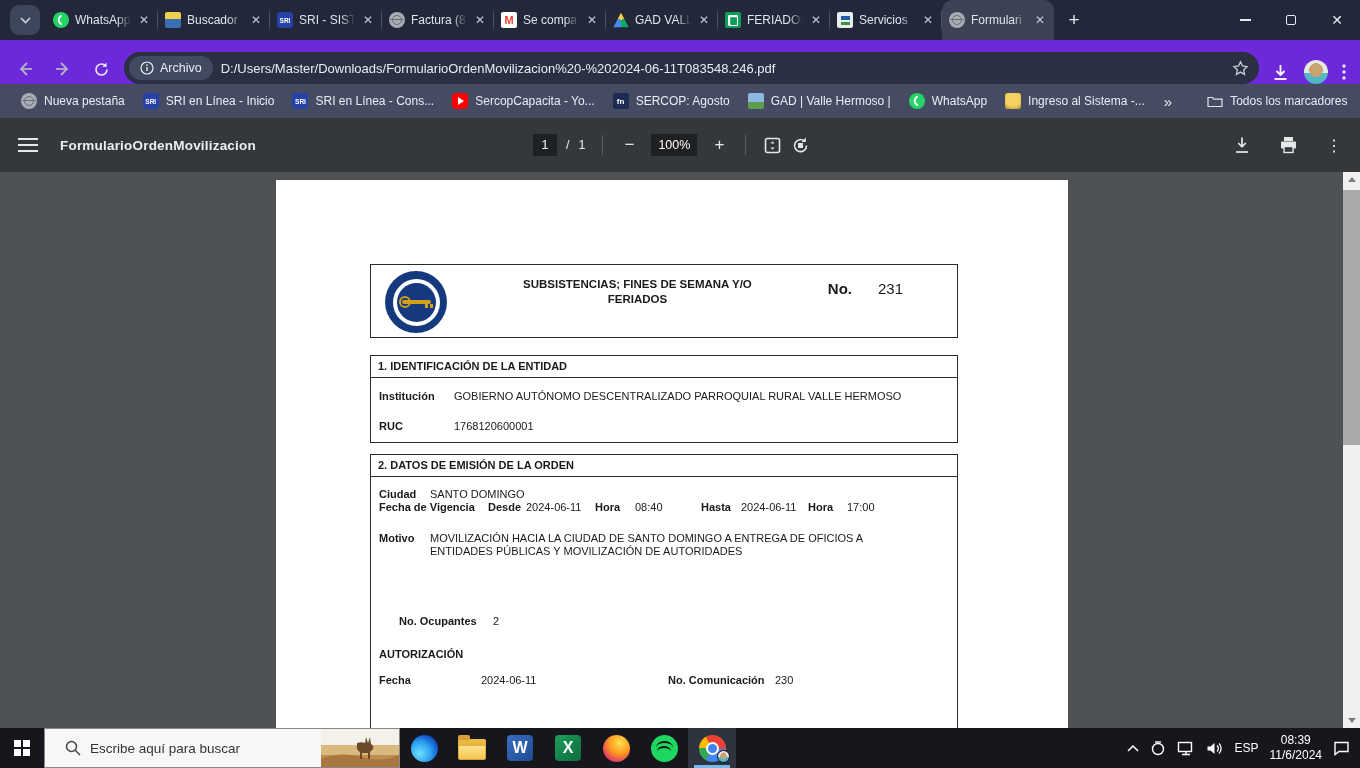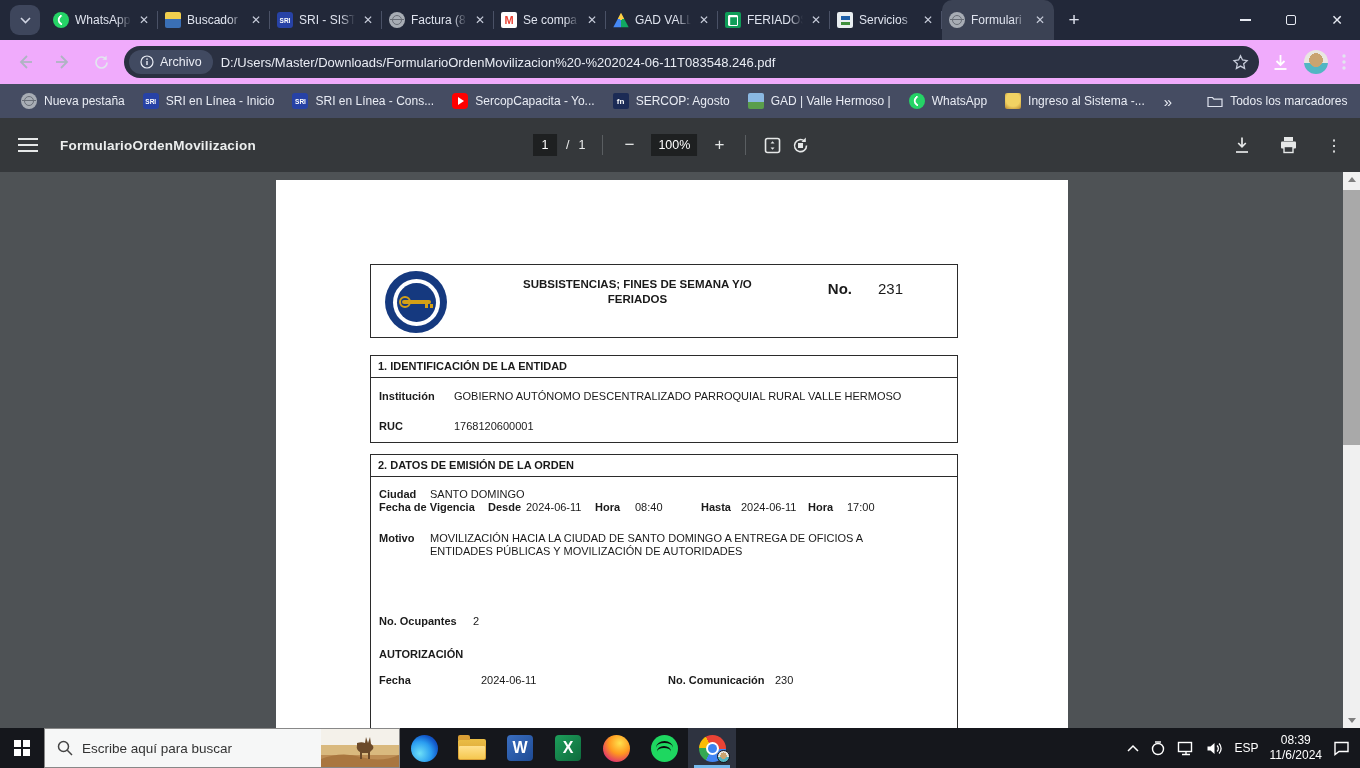--- a/index.html
+++ b/index.html
@@ -52,22 +52,22 @@
   .fi-bank::after  { content:""; position:absolute; bottom:3px; width:9px; height:3px; background:#3f8f3d; }
   .fi-youtube { background:#f00; border-radius:4px; }
   .fi-youtube::before { content:""; border-left:6px solid #fff; border-top:4px solid transparent;
                         border-bottom:4px solid transparent; margin-left:2px; }
   .fi-fn { background:#1c2b55; color:#fff; font-size:8px; border-radius:2px; }
   .fi-fn::before { content:"fn"; }
   .fi-gad { background:linear-gradient(#8ab8e2 55%, #5a9e4b 55%); border-radius:2px; }
   .fi-shield { background:radial-gradient(circle at 50% 40%, #f1d263 55%, #b8862e); border-radius:2px; }
 
   
-  .toolbar { position:absolute; top:40px; left:0; width:1360px; height:44px; background:#f0abfc;
-             display:flex; align-items:center; padding:0 10px; gap:8px; }
+  .toolbar { position:absolute; top:40px; left:0; width:1360px; height:44px; background:#6d28d9;
+             display:flex; align-items:flex-end; padding:0 10px; gap:8px; }
   .navbtn { width:30px; height:30px; display:flex; align-items:center; justify-content:center; }
   .omnibox { flex:1; height:32px; background:#2a3041; border-radius:16px; display:flex;
              align-items:center; padding:0 10px 0 5px; gap:8px; min-width:0; }
   .chip { height:24px; background:#414a61; border-radius:12px; display:flex; align-items:center;
           gap:6px; padding:0 11px; color:#e9ecf4; font-size:12.5px; flex:none; }
   .url { color:#e9ecf4; font-size:13px; white-space:nowrap; overflow:hidden; flex:1; }
   .omni-star { margin-left:auto; flex:none; }
   .toolbar-right { display:flex; align-items:center; gap:14px; padding:0 4px; }
   .avatar { width:24px; height:24px; border-radius:50%;
             background:radial-gradient(circle at 50% 42%, #c9a470 0 37%, rgba(0,0,0,0) 38%),
@@ -116,41 +116,41 @@
   .no-wrap { display:flex; padding:10px 44px 0 4px; gap:26px; }
   .no-label { font-weight:bold; font-size:15px; }
   .no-value { font-size:15px; }
   .sec { border:1.5px solid #2b2b2b; }
   .sec1 { margin-top:17px; height:88px; }
   .sec2 { margin-top:11px; height:330px; border-bottom:none; }
   .sec-h { border-bottom:1.5px solid #2b2b2b; font-weight:bold; padding:4px 7px 5px; font-size:11px; }
   .sec-body { padding:0 8px; }
   .frow { display:flex; line-height:13px; }
   .flabel { font-weight:bold; flex:none; }
-  .w75 { width:75px; } .w51 { width:51px; } .w109 { width:109px; } .w94 { width:94px; } .w102 { width:102px; }
+  .w75 { width:75px; } .w51 { width:51px; } .w109 { width:109px; } .w94 { width:94px;margin-left:20px; } .w102 { width:102px; }
   .seal { width:62px; height:62px; border-radius:50%; background:#15397f; flex:none; margin:1px 4px 0 4px;
           display:flex; align-items:center; justify-content:center; }
   .seal-mid { width:47px; height:47px; border-radius:50%; background:#fff;
               display:flex; align-items:center; justify-content:center; }
   .seal-core { width:39px; height:39px; border-radius:50%; background:#15397f; position:relative; }
   .seal-key { position:absolute; top:17px; left:5px; width:29px; height:4.5px; background:#d4a017; border-radius:2px; }
   .seal-key::before { content:""; position:absolute; left:-3px; top:-3.5px; width:8px; height:8px;
                       border:2.5px solid #d4a017; border-radius:50%; }
   .seal-key::after { content:""; position:absolute; right:3px; top:4px; width:3px; height:4px;
                      background:#d4a017; box-shadow:5px 0 0 #d4a017; }
 
   
   .taskbar { position:absolute; top:728px; left:0; width:1360px; height:40px; background:#15171c;
              display:flex; align-items:stretch; color:#fff; }
   .start { width:44px; display:flex; align-items:center; justify-content:center; }
   .win-logo { width:16px; height:16px; position:relative; }
   .win-logo::before { content:""; position:absolute; width:7px; height:7px; background:#fff;
                       box-shadow:9px 0 0 #fff, 0 9px 0 #fff, 9px 9px 0 #fff; }
   .tsearch { width:356px; background:#f6f7f7; border:1px solid #888; display:flex; align-items:center;
-             color:#222; gap:9px; padding-left:12px; overflow:hidden; }
+             color:#222; gap:9px; padding-left:20px; overflow:hidden; }
   .tsearch-text { font-size:13.5px; color:#333; white-space:nowrap; }
   .bing-img { margin-left:auto; width:78px; height:38px; position:relative;
               background:linear-gradient(180deg,#f4f1ea 0 42%, #d9b97e 42% 68%, #bd8d54 68%); }
   .ti { width:48px; display:flex; align-items:center; justify-content:center; position:relative; }
   .ti.active { background:#2e3340; }
   .ti.active::after { content:""; position:absolute; bottom:0; left:6px; right:6px; height:3px; background:#76b9ed; }
   .edge-logo { width:27px; height:27px; border-radius:50%;
                background:radial-gradient(circle at 32% 68%, #6ee0f7, #2a9df0 45%, #1156c8 72%, #123a9e); }
   .folder { width:28px; height:21px; position:relative; background:linear-gradient(#eabe45,#d99e35); border-radius:2px; margin-top:3px; }
   .folder::before { content:""; position:absolute; top:-4px; left:0; width:12px; height:5px;

